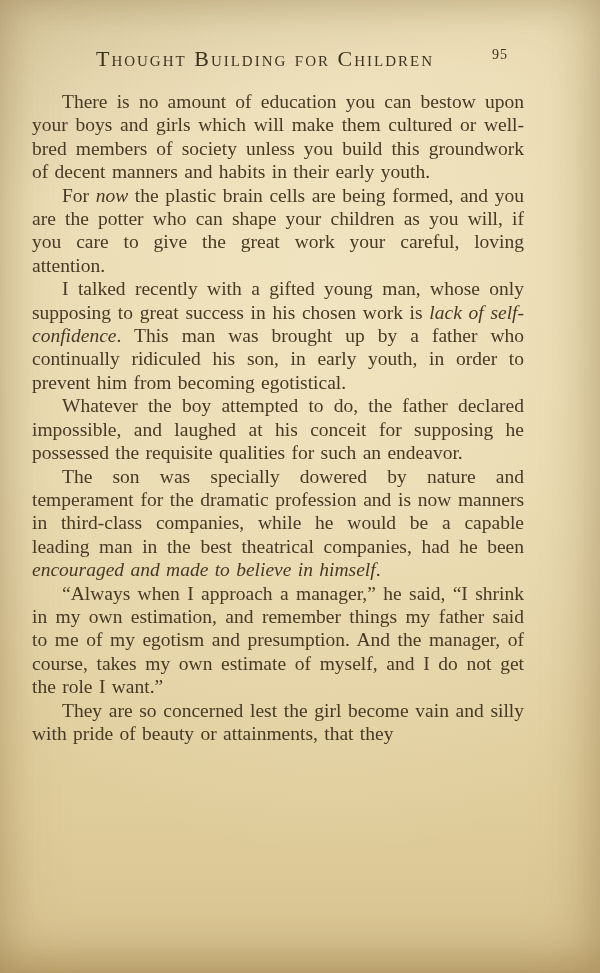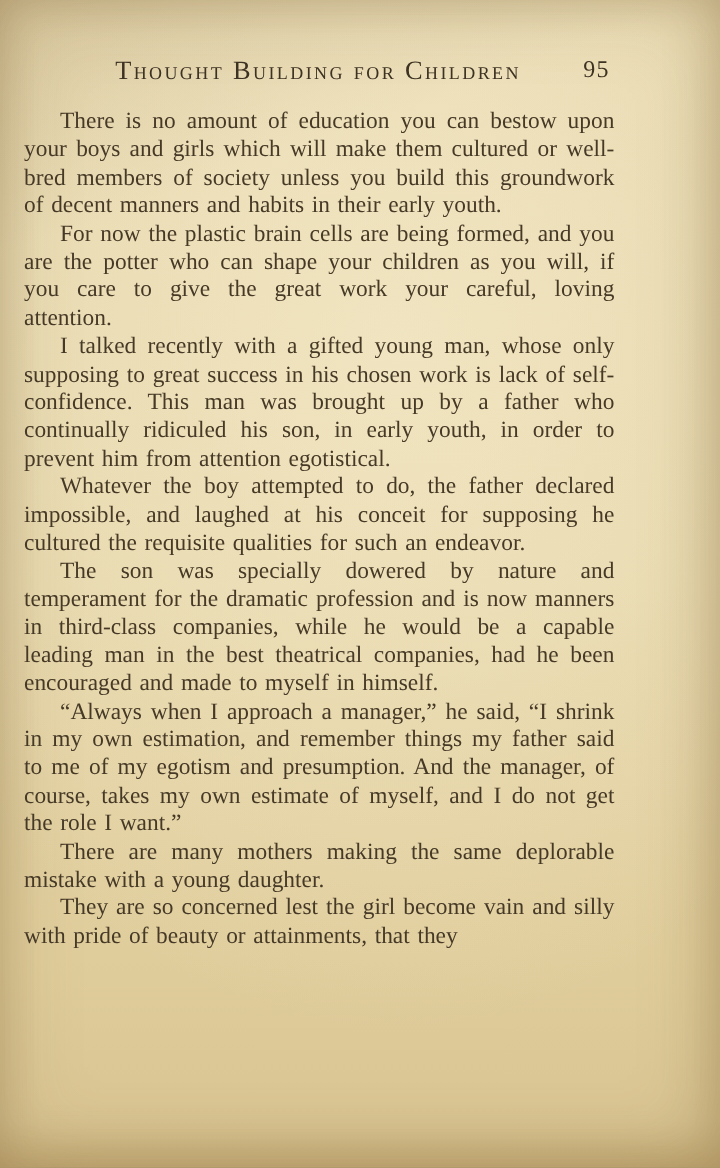--- a/index.html
+++ b/index.html
@@ -33,64 +33,63 @@
     font-variant: small-caps;
     font-size: 22px;
     letter-spacing: 2px;
     color: #3d3322;
     white-space: nowrap;
   }
   .page-number {
     position: absolute;
     right: 2px;
     top: 1px;
-    font-size: 20px;
+    font-size: 14px;
     letter-spacing: 1px;
     color: #3d3322;
   }
   .page-body {
     position: absolute;
     top: 90px;
-    left: 20px;
+    left: 32px;
     width: 492px;
   }
   .page-body p {
     margin: 0;
     text-indent: 30px;
     font-size: 19.5px;
     line-height: 23.4px;
     text-align: justify;
     word-spacing: 1.5px;
     color: #463a27;
   }
-  .it { }
+  .it { font-style: italic; }
 </style>
 </head>
 <body>
 
 <div class="page">
 
   <div class="running-header">
     <span class="running-title">Thought Building for Children</span>
     <span class="page-number">95</span>
   </div>
 
   <div class="page-body">
 
     <p><span>There is no amount of education you can bestow upon your boys and girls which will make them cultured or well-bred members of society unless you build this groundwork of decent manners and habits in their early youth.</span></p>
 
     <p><span>For </span><span class="it">now</span><span> the plastic brain cells are being formed, and you are the potter who can shape your children as you will, if you care to give the great work your careful, loving attention.</span></p>
 
-    <p><span>I talked recently with a gifted young man, whose only supposing to great success in his chosen work is </span><span class="it">lack of self-confidence</span><span>.  This man was brought up by a father who continually ridiculed his son, in early youth, in order to prevent him from attention egotistical.</span></p>
+    <p><span>I talked recently with a gifted young man, whose only supposing to great success in his chosen work is </span><span class="it">lack of self-confidence</span><span>.  This man was brought up by a father who continually ridiculed his son, in early youth, in order to prevent him from becoming egotistical.</span></p>
 
-    <p><span>Whatever the boy attempted to do, the father declared impossible, and laughed at his conceit for supposing he cultured the requisite qualities for such an endeavor.</span></p>
+    <p><span>Whatever the boy attempted to do, the father declared impossible, and laughed at his conceit for supposing he possessed the requisite qualities for such an endeavor.</span></p>
 
-    <p><span>The son was specially dowered by nature and temperament for the dramatic profession and is now manners in third-class companies, while he would be a capable leading man in the best theatrical companies, had he been </span><span class="it">encouraged and made to myself in himself</span><span>.</span></p>
+    <p><span>The son was specially dowered by nature and temperament for the dramatic profession and is now manners in third-class companies, while he would be a capable leading man in the best theatrical companies, had he been </span><span class="it">encouraged and made to believe in himself</span><span>.</span></p>
 
     <p><span>“Always when I approach a manager,” he said, “I shrink in my own estimation, and remember things my father said to me of my egotism and presumption. And the manager, of course, takes my own estimate of myself, and I do not get the role I want.”</span></p>
 
-    <p><span>There are many mothers making the same deplorable mistake with a young daughter.</span></p>
 
     <p><span>They are so concerned lest the girl become vain and silly with pride of beauty or attainments, that they</span></p>
 
   </div>
 
 </div>
 
 </body></html>

